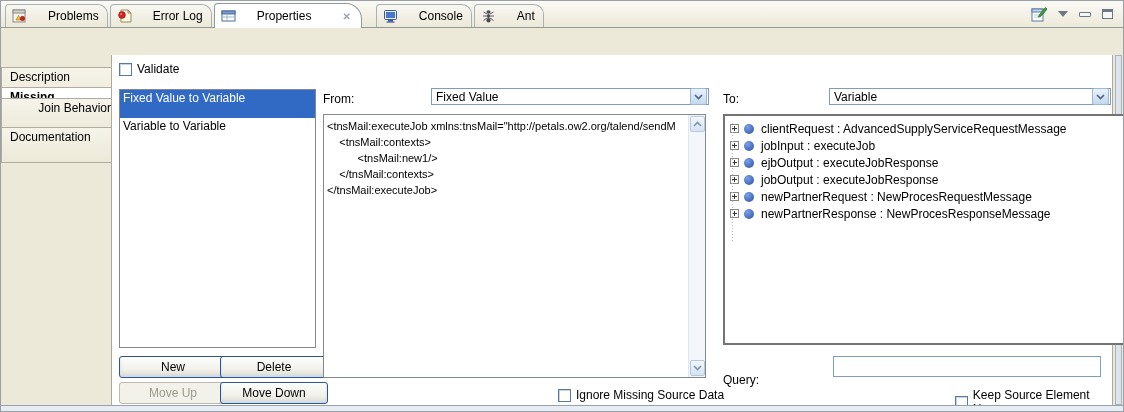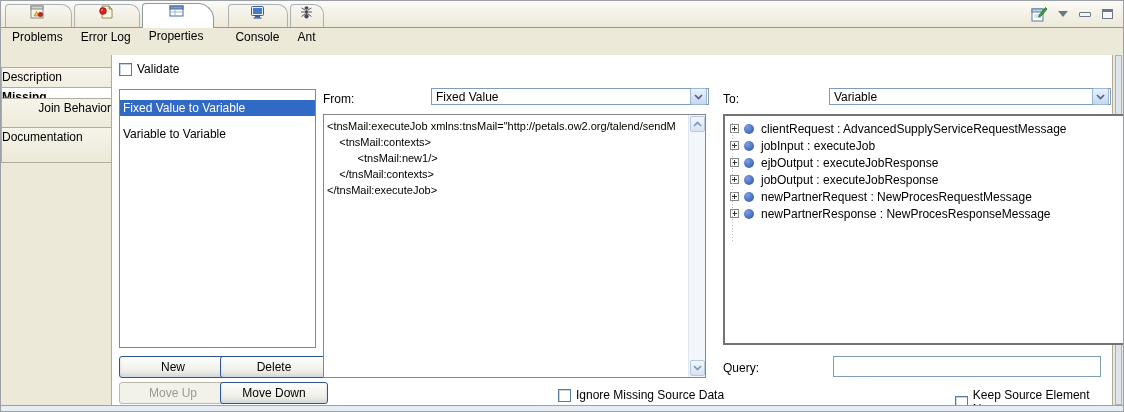--- a/index.html
+++ b/index.html
@@ -10,26 +10,26 @@
     font-size:12px; color:#000;
   }
   
   .tabbar {
     position:absolute; left:0; top:0; width:100%; height:27px;
     background:linear-gradient(180deg,#fbfaf6,#ece9d8);
     border-bottom:1px solid #919b9c;
     display:flex; align-items:flex-end; padding-left:4px;
   }
   .tab {
-    display:flex; align-items:center; gap:11px;
+    display:flex; align-items:center; gap:21px;
     height:23px; padding:0 8px 0 6px; margin-right:2px;
     border:1px solid #aab2b6; border-bottom:none;
     border-radius:4px 10px 0 0;
     background:linear-gradient(180deg,#f8f7f2,#ece9d8);
-    cursor:default; white-space:nowrap;flex-direction:column;
+    cursor:default; white-space:nowrap;
   }
   .tab.active {
     height:25px; background:#fff;
     border:1px solid #8e9a9b; border-bottom:none;
     border-radius:4px 16px 0 0;
     padding-right:10px; margin-bottom:-1px; margin-right:14px;
   }
   .tab .ticon { width:15px; height:14px; display:inline-block; }
   .tab-close { margin-left:10px; font-size:10px; color:#9aa4ae; font-weight:bold; cursor:pointer; }
   .view-toolbar { position:absolute; right:10px; top:5px; display:flex; gap:11px; align-items:center; }
@@ -54,30 +54,30 @@
   }
   .right-strip { position:absolute; left:1114px; top:54px; width:7px; height:350px;
     background:#dce4ed; border:1px solid #a8b2bc; }
   .bottom-strip { position:absolute; left:0; top:404px; width:100%; height:8px;
     background:#e7edf4; border-top:1px solid #98a2ac; }
   
   .side-tab {
     position:absolute; left:0; width:110px; height:36px;
     background:linear-gradient(180deg,#f6f4ea,#ece9d8);
     border:1px solid #b0ada0; border-right:none;
-    line-height:18px; margin-top:-1px; cursor:default;
+    line-height:18px; padding-left:8px; margin-top:-1px; cursor:default;
   }
   .side-tab.active { background:#fff; font-weight:bold; }
   
   .cb { position:absolute; display:flex; align-items:center; gap:5px; cursor:default; }
   .cb .box { width:13px; height:13px; background:#fff; border:1px solid #5a7a9c; box-shadow:inset 1px 1px 0 #c6d4e2; }
   
   .listbox { position:absolute; left:118px; top:88px; width:197px; height:259px;
     background:#fff; border:1px solid #83888f; overflow:hidden; }
-  .listbox .item { height:16px; line-height:16px; padding-left:3px; font-size:12px; cursor:default; white-space:nowrap;margin-top:10px; }
+  .listbox .item { height:28px; line-height:16px; padding-left:3px; font-size:12px; cursor:default; white-space:nowrap; }
   .listbox .item.selected { background:#316ac5; color:#fff; }
   
   .btn {
     position:absolute; height:22px; width:108px;
     border:1px solid #2d5590; border-radius:3px;
     background:linear-gradient(180deg,#fdfdfb,#f2f2ec 60%,#dfdfd2);
     box-shadow:inset 0 1px 0 #ffffff, inset 0 -2px 3px #cfd8e8;
     font-family:"Liberation Sans", sans-serif; font-size:12px; color:#000; cursor:pointer;
   }
   .btn:disabled { border-color:#bdb8aa; color:#9d9b8d; background:#f2f1ea; box-shadow:none; cursor:default; }
@@ -302,21 +302,21 @@
       <span class="tlabel">newPartnerRequest : NewProcesRequestMessage</span>
     </div>
     <div class="trow">
       <span class="expand"></span>
       <span class="sphere"></span>
       <span class="tlabel">newPartnerResponse : NewProcesResponseMessage</span>
     </div>
   </div>
   <div class="tree-guide"></div>
 
-  <span class="label" style="left:722px; top:360px;">Query:</span>
+  <span class="label" style="left:722px; top:372px;">Query:</span>
   <input class="tinput" style="left: 832px; top: 355px; width: 268px;" value="">
 
   <div class="cb" style="left:557px; top:387px;">
     <span class="box"></span>
     <span>Ignore Missing Source Data</span>
   </div>
   <div class="cb" style="left:954px; top:387px;">
     <span class="box"></span>
     <span>Keep Source Element Name</span>
   </div>

